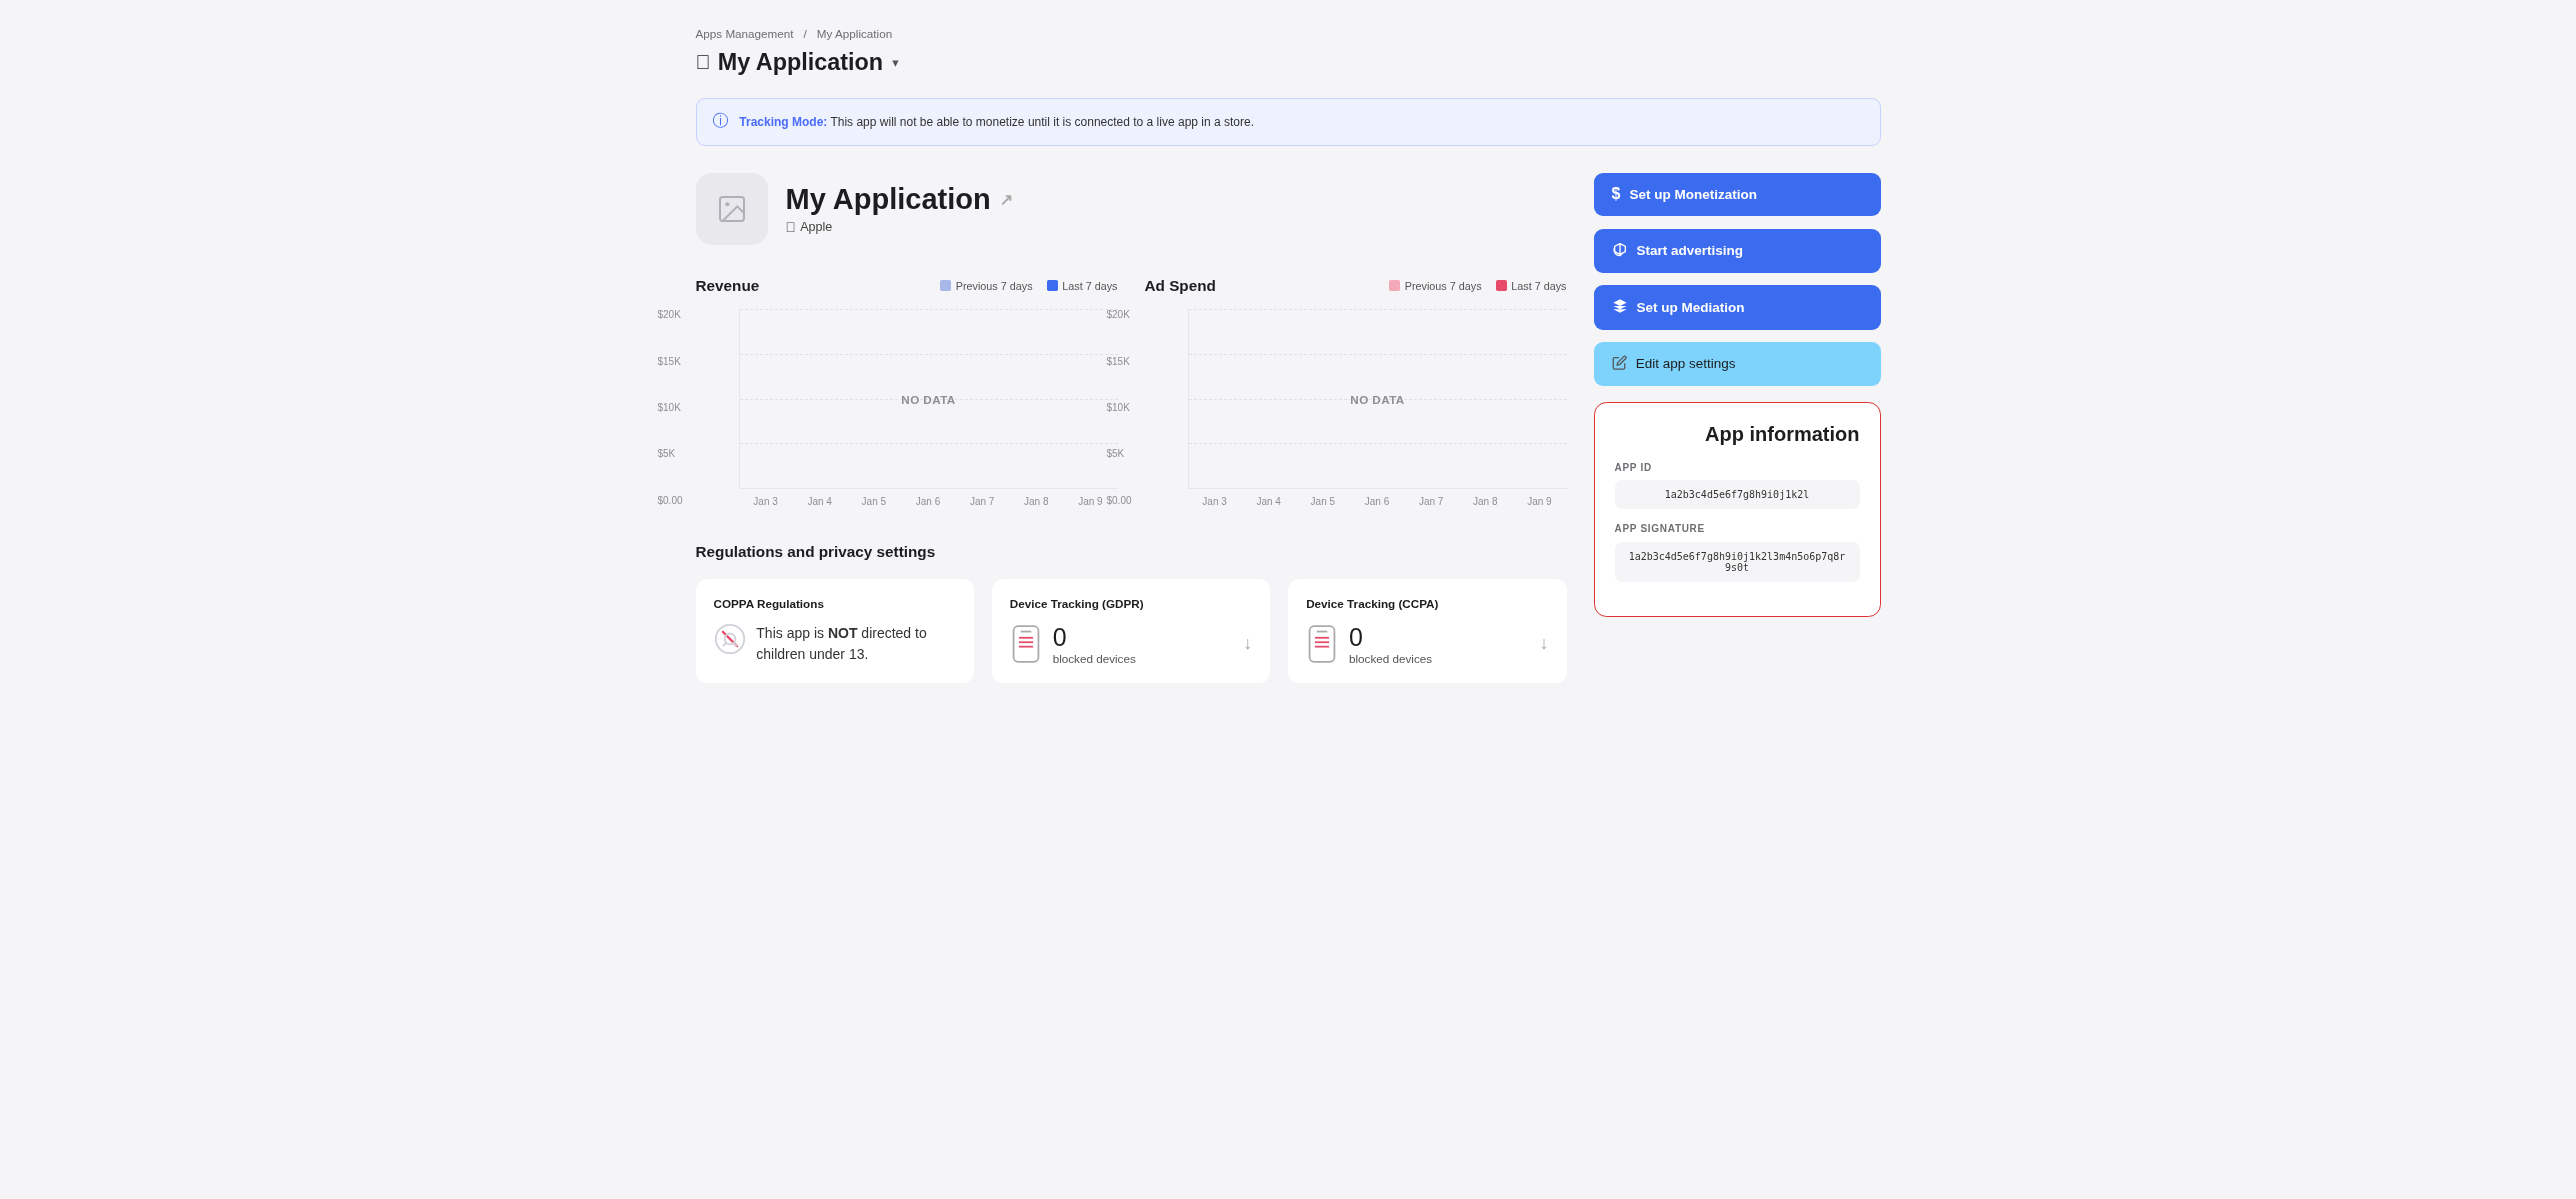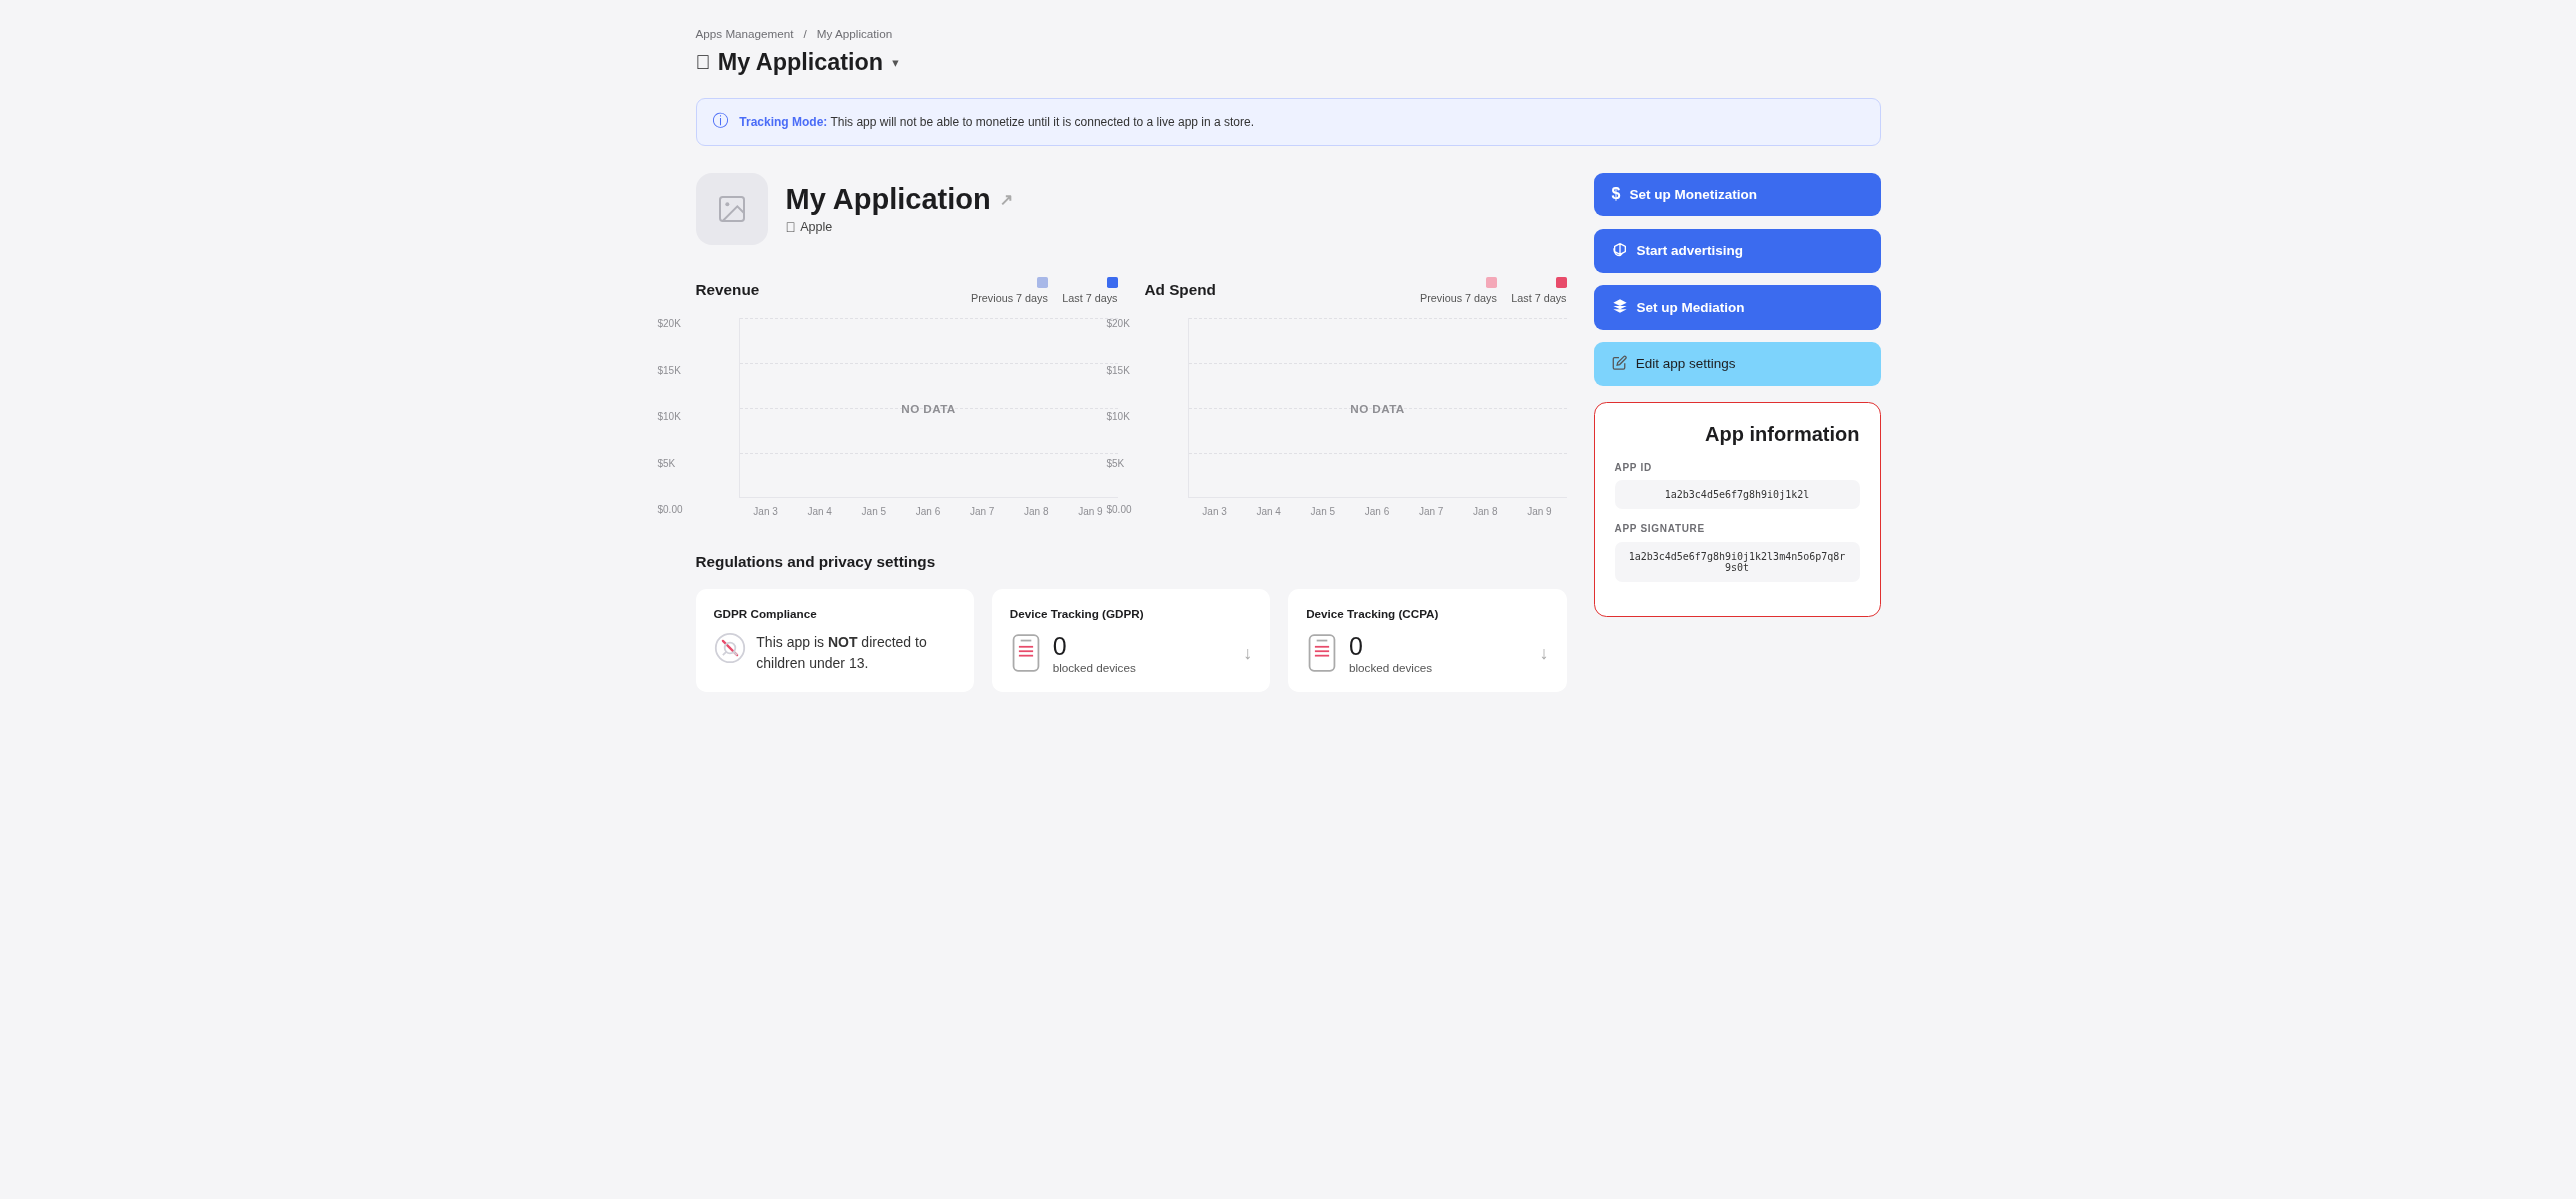--- a/index.html
+++ b/index.html
@@ -39,21 +39,21 @@
     .app-platform { display: flex; align-items: center; gap: 4.5px; font-size: 12.6px; color: #444; margin-top: 3.6px; }
     .apple-small { font-size: 13.5px; }
 
     
     .charts-row { display: grid; grid-template-columns: 1fr 1fr; gap: 27px; margin-bottom: 36px; }
 
     .chart-card {}
     .chart-header { display: flex; align-items: center; justify-content: space-between; margin-bottom: 14.4px; }
     .chart-title { font-size: 15.3px; font-weight: 700; }
     .chart-legend { display: flex; align-items: center; gap: 14.4px; }
-    .legend-item { display: flex; align-items: flex-end; gap: 4.5px; font-size: 10.8px; color: #555; flex-direction: column; }
+    .legend-item { display: flex; align-items: flex-start; gap: 4.5px; font-size: 10.8px; color: #555; }
     .legend-dot { width: 10.8px; height: 10.8px; border-radius: 1.8px; }
     .legend-dot.prev-rev { background: #a8b8e8; }
     .legend-dot.last-rev { background: #3b6bef; }
     .legend-dot.prev-spend { background: #f4a8b8; }
     .legend-dot.last-spend { background: #e84b6a; }
 
     .chart-area { position: relative; height: 180px; border-left: 0.9px solid #e5e5ea; border-bottom: 0.9px solid #e5e5ea; }
     .chart-y-labels { position: absolute; left: -38px; top: 0; bottom: 0; display: flex; flex-direction: column; justify-content: space-between; font-size: 10px; color: #8e8e93; padding-bottom: 1.8px; }
     .chart-gridlines { position: absolute; top: 0; left: 0; right: 0; bottom: 0; }
     .gridline { position: absolute; left: 0; right: 0; border-top: 0.9px dashed #e0e0e5; }
@@ -228,21 +228,21 @@
           </div>
         </div>
 
       </div>
 
       <div class="regulations-section">
         <div class="regulations-title">Regulations and privacy settings</div>
         <div class="regulations-grid">
 
           <div class="reg-card">
-            <div class="reg-card-title">GDPR Compliance</div>
+            <div class="reg-card-title">COPPA Regulations</div>
             <div class="reg-card-body">
               <svg class="reg-icon" viewBox="0 0 36 36">
                 <circle cx="18" cy="18" r="16" fill="none" stroke="#d0d0d8" stroke-width="2"></circle>
                 <line x1="10" y1="10" x2="26" y2="26" stroke="#e84b6a" stroke-width="2.5" stroke-linecap="round"></line>
                 <circle cx="18" cy="18" r="6" fill="none" stroke="#d0d0d8" stroke-width="2"></circle>
                 <line x1="14" y1="22" x2="10" y2="26" stroke="#d0d0d8" stroke-width="2"></line>
                 <line x1="22" y1="22" x2="26" y2="26" stroke="#d0d0d8" stroke-width="2"></line>
               </svg>
               <div class="reg-text">
                 <span>This app is </span><strong>NOT</strong><span> directed to children under 13.</span>

